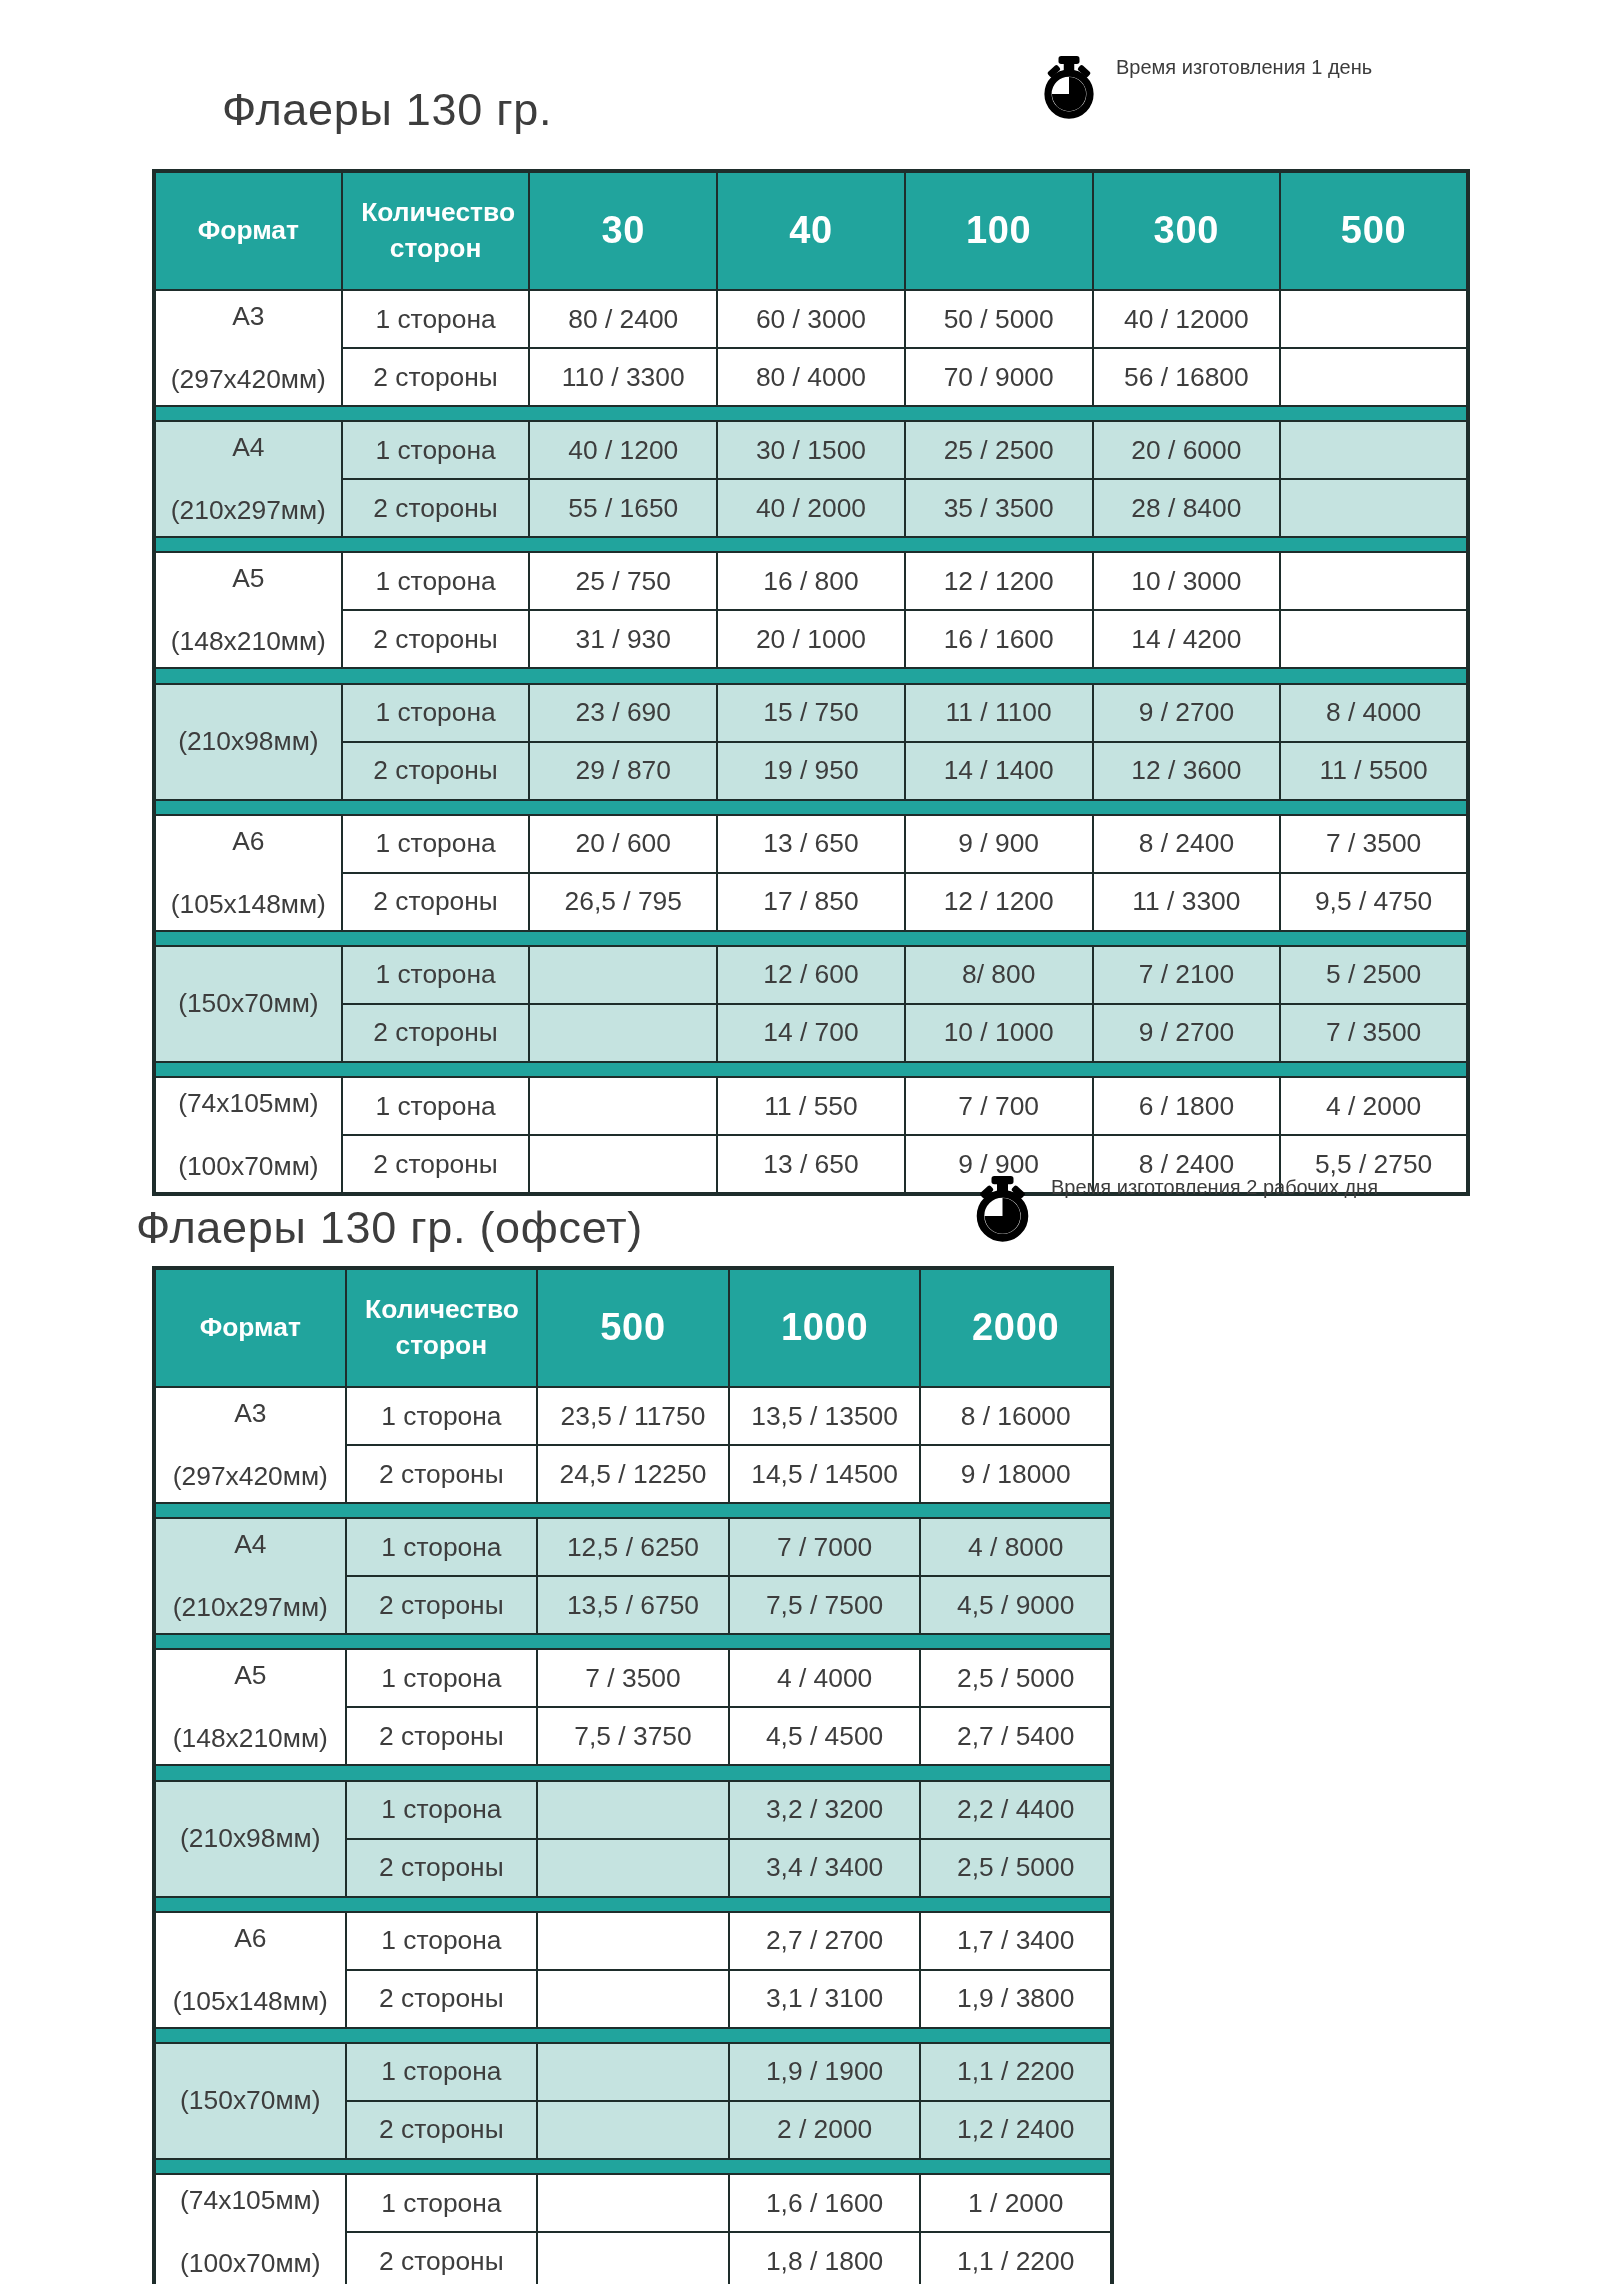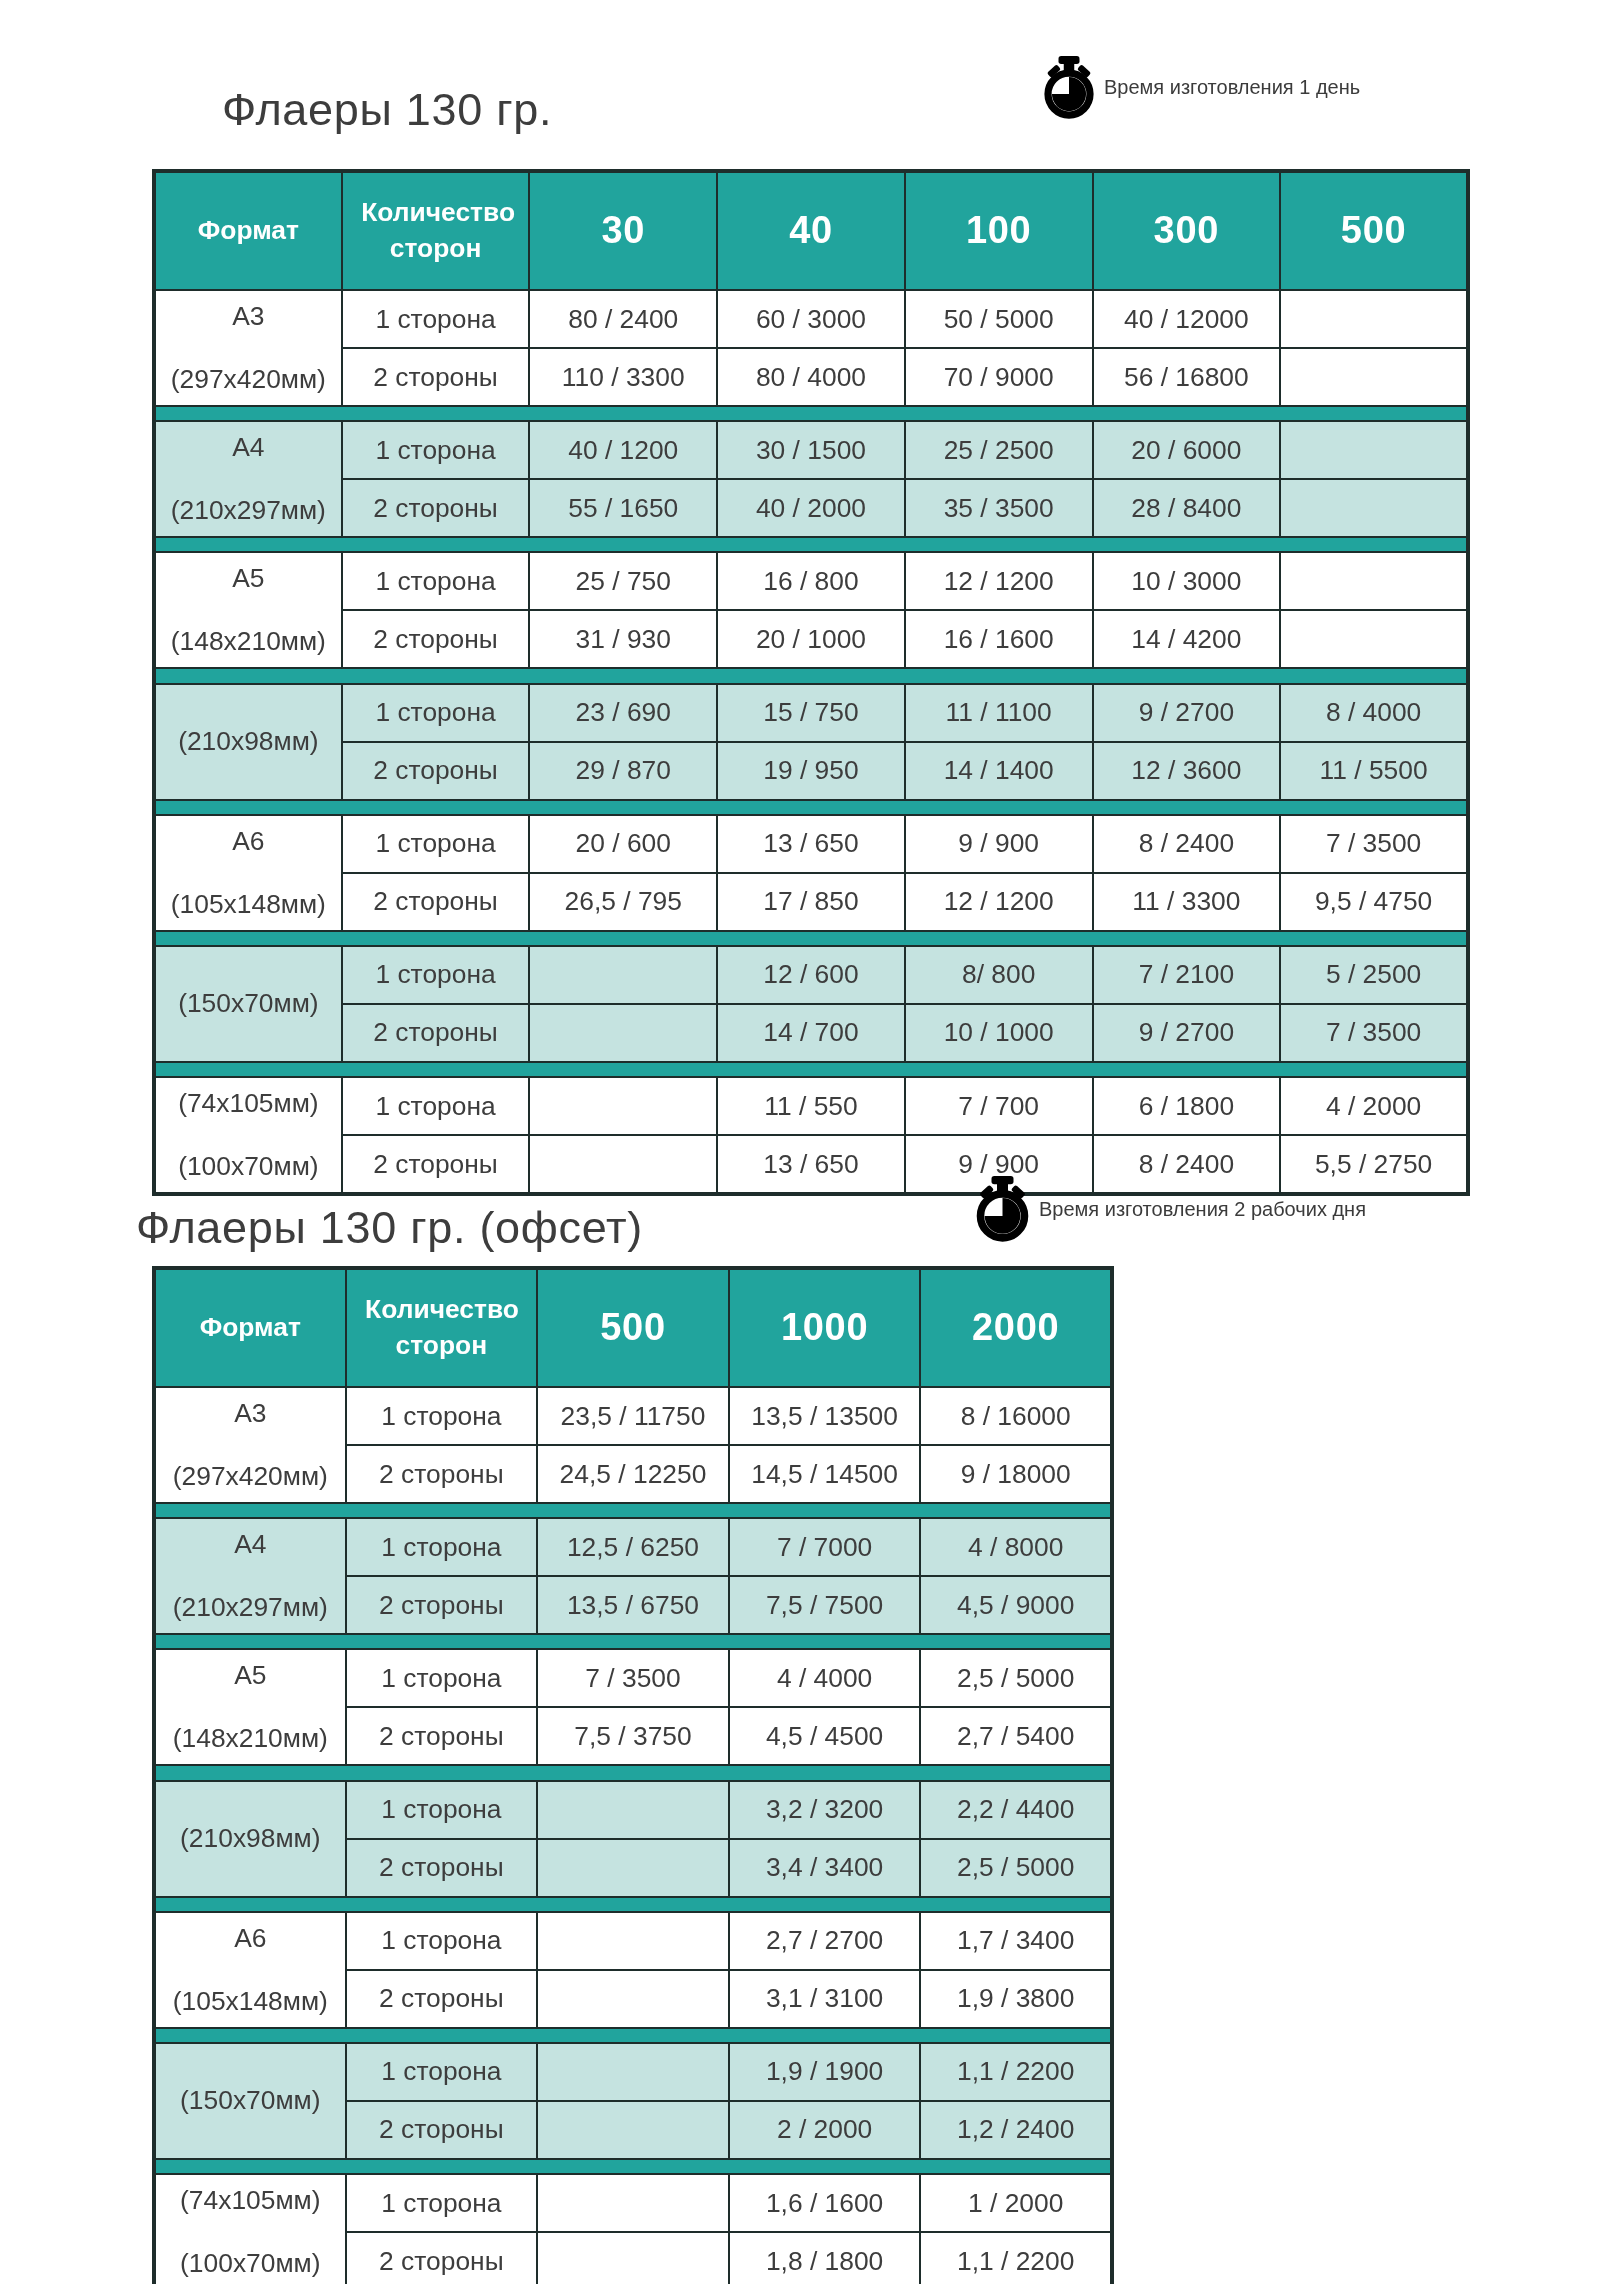--- a/index.html
+++ b/index.html
@@ -6,21 +6,21 @@
   body{
     width:1617px;height:2284px;position:relative;overflow:hidden;
     background:#ffffff;
     font-family:"Liberation Sans",sans-serif;
     color:var(--text,#3d3d3d);
   }
   .title{
     position:absolute;font-size:45px;line-height:1;letter-spacing:0.7px;
     color:var(--text,#3d3d3d);white-space:nowrap;font-weight:400;
   }
-  .badge{position:absolute;display:flex;align-items:center;gap:8px}
+  .badge{position:absolute;display:flex;gap:20px}
   .badge svg{display:block;flex:0 0 auto}
   .badge .note{font-size:20px;color:#3b3b3b;white-space:nowrap;font-weight:400}
   .tbl-wrap{position:absolute}
   table{
     border-collapse:collapse;table-layout:fixed;background:#fff;
     border:4px solid var(--border,#1e2d2b);
   }
   th,td{
     border:2px solid var(--border,#1e2d2b);
     text-align:center;vertical-align:middle;padding:0;overflow:hidden;

